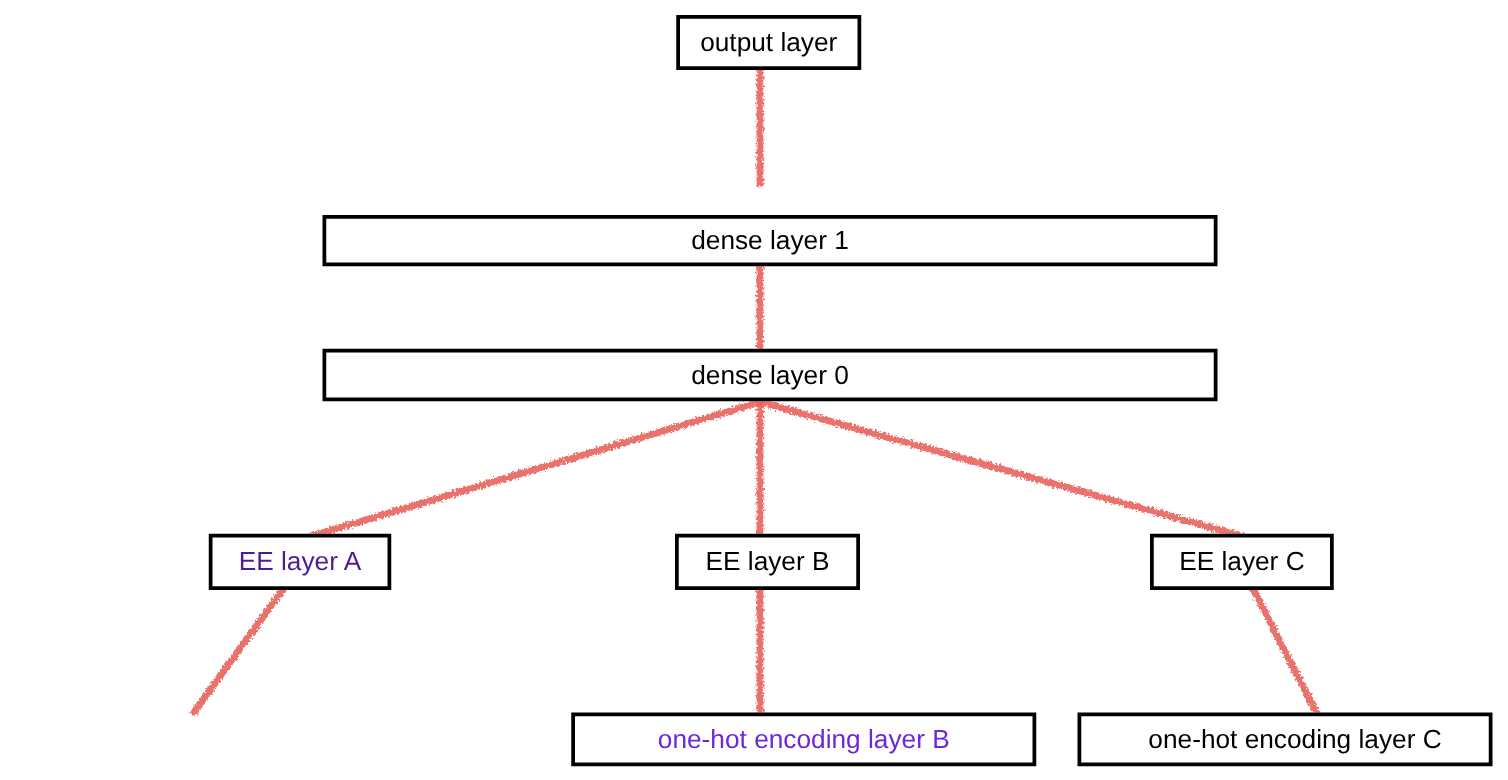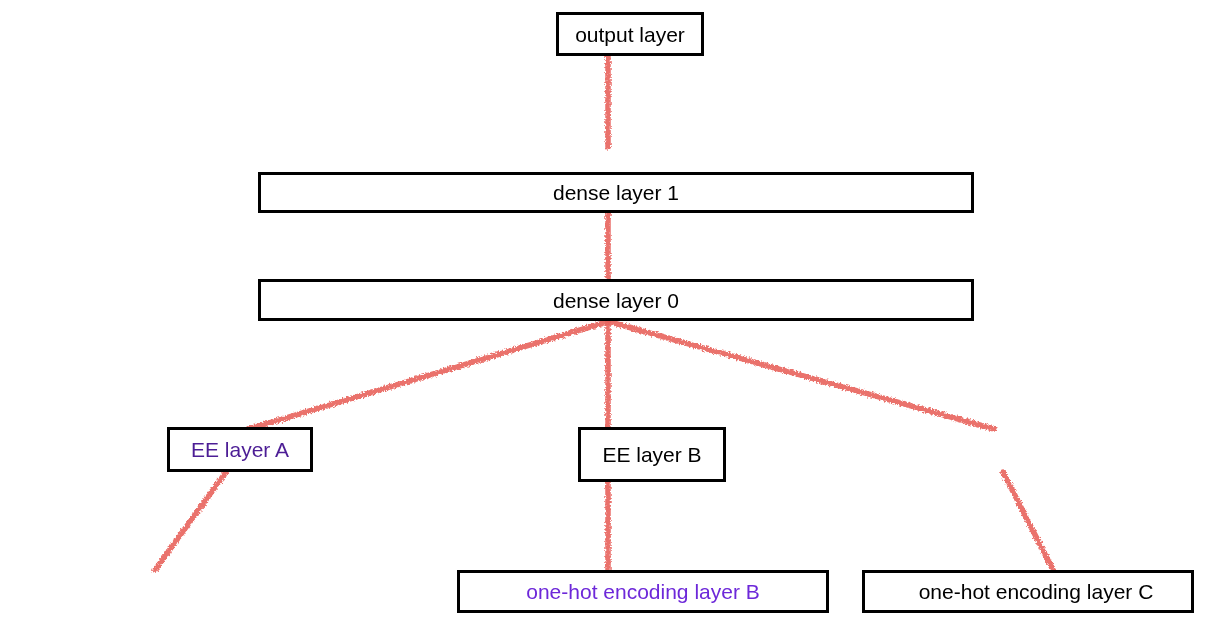--- a/index.html
+++ b/index.html
@@ -35,21 +35,21 @@
     display: flex;
     align-items: center;
     justify-content: center;
     white-space: nowrap;
   }
   
   .node-output  { left: 541px; top: 12px;  width: 148px; height: 44px; }
   .node-dense1  { left: 258px; top: 147px; width: 716px; height: 41px; margin-top: 25px; }
   .node-dense0  { left: 258px; top: 279px; width: 716px; height: 42px; }
   .node-ee-a    { left: 167px; top: 427px; width: 146px; height: 45px; }
-  .node-ee-b    { left: 540px; top: 427px; width: 148px; height: 55px; margin-left: 38px; }
+  .node-ee-b    { left: 540px; top: 427px; width: 148px; height: 45px; }
   .node-ee-c    { left: 920px; top: 427px; width: 147px; height: 45px; }
   .node-oh-a    { left: 12px;  top: 570px; width: 413px; height: 43px; }
   .node-oh-b    { left: 457px; top: 570px; width: 372px; height: 43px; }
   .node-oh-c    { left: 862px; top: 570px; width: 332px; height: 43px; padding-left: 16px; }
 </style>
 </head>
 <body>
 
 <div class="canvas">
 
@@ -65,40 +65,43 @@
       <line x1="608" y1="190" x2="608" y2="278" stroke="#e8655e"></line>
       <line x1="607" y1="322" x2="249" y2="429" stroke="#e8655e"></line>
       <line x1="608" y1="322" x2="608" y2="429" stroke="#e8655e"></line>
       <line x1="610" y1="322" x2="994" y2="429" stroke="#e8655e"></line>
       <line x1="226" y1="472" x2="155" y2="570" stroke="#e8655e"></line>
       <line x1="608" y1="472" x2="608" y2="570" stroke="#e8655e"></line>
       <line x1="1003" y1="472" x2="1053" y2="570" stroke="#e8655e"></line>
     </g>
   </svg>
 
-  <div class="node node-output" style="border-color: rgb(0, 0, 0); background: rgb(255, 255, 255); color: rgb(0, 0, 0); margin-left: 15px;">
+  <div class="node node-output" style="border-color: rgb(0, 0, 0); background: rgb(255, 255, 255); color: rgb(0, 0, 0);">
     <span>output layer</span>
   </div>
 
   <div class="node node-dense1" style="border-color: rgb(0, 0, 0); background: rgb(255, 255, 255); color: rgb(0, 0, 0);">
     <span>dense layer 1</span>
   </div>
 
   <div class="node node-dense0" style="border-color: rgb(0, 0, 0); background: rgb(255, 255, 255); color: rgb(0, 0, 0);">
     <span>dense layer 0</span>
   </div>
 
   <div class="node node-ee-a" style="border-color: rgb(0, 0, 0); background: rgb(255, 255, 255); color: #4c1d95;">
     <span>EE layer A</span>
   </div>
 
   <div class="node node-ee-b" style="border-color: rgb(0, 0, 0); background: rgb(255, 255, 255); color: rgb(0, 0, 0);">
     <span>EE layer B</span>
   </div>
 
+  <div class="node node-ee-c" style="border-color: rgb(0, 0, 0); background: rgb(255, 255, 255); color: rgb(0, 0, 0);">
+    <span>EE layer C</span>
+  </div>
 
 
   <div class="node node-oh-b" style="border-color: rgb(0, 0, 0); background: rgb(255, 255, 255); color: #6d28d9;">
     <span>one-hot encoding layer B</span>
   </div>
 
   <div class="node node-oh-c" style="border-color: rgb(0, 0, 0); background: rgb(255, 255, 255); color: rgb(0, 0, 0);">
     <span>one-hot encoding layer C</span>
   </div>
 

